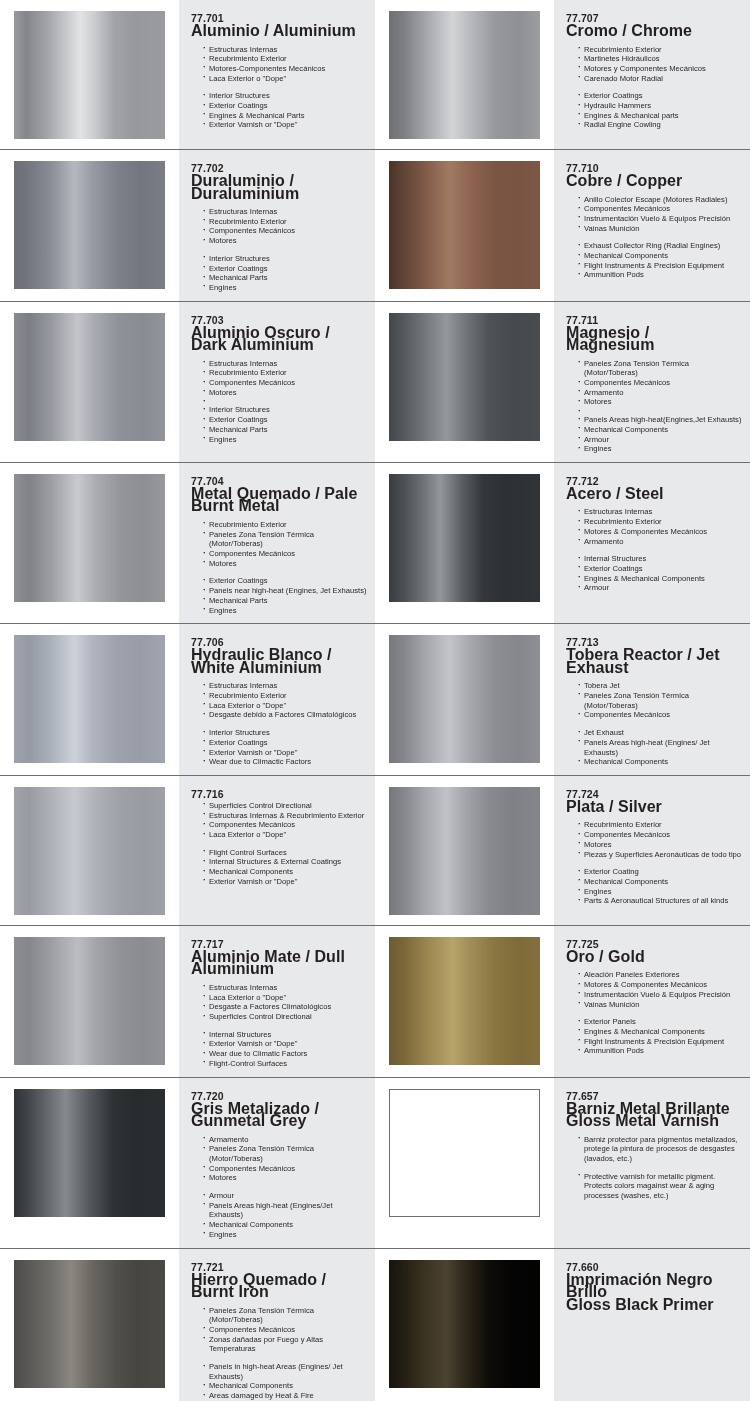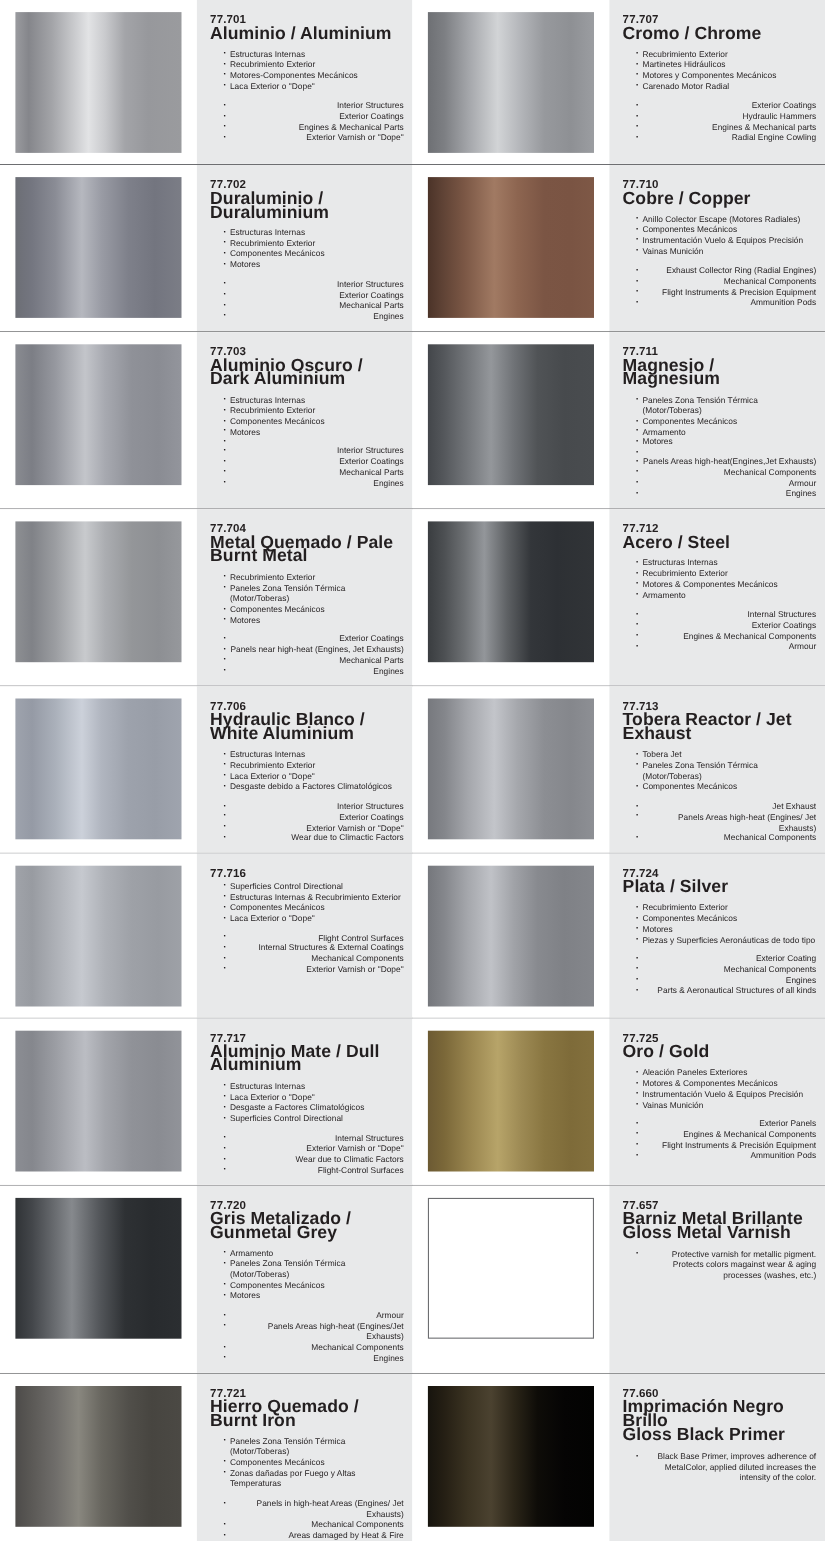--- a/index.html
+++ b/index.html
@@ -70,21 +70,21 @@
     line-height: 12.5px;
     margin-bottom: 7px;
     letter-spacing: 0.05px;
   }
   .name .ln { display: block; }
   ul.blist {
     list-style: none;
     margin: 0 0 0 12px;
     padding: 0;
   }
-  ul.blist.second { margin-top: 8px; text-align: right; }
+  ul.blist.second { margin-top: 8px; }
   ul.blist li {
     font-size: 7.6px;
     line-height: 9.7px;
     padding-left: 6px;
     position: relative;
     letter-spacing: 0.02px;
   }
   ul.blist li:before {
     content: "\00B7";
     position: absolute;
@@ -459,20 +459,23 @@
       <div class="cell">
         <div class="swatch-wrap">
           <div class="swatch bordered" style="background: rgb(255, 255, 255); height: 128px;"></div>
         </div>
         <div class="info">
           <div class="code">77.657</div>
           <div class="name">
             <span class="ln">Barniz Metal Brillante</span>
             <span class="ln">Gloss Metal Varnish</span>
           </div>
+          <ul class="blist">
+            <li>Barniz protector para pigmentos metalizados, protege la pintura de procesos de desgastes (lavados, etc.)</li>
+          </ul>
           <ul class="blist second">
             <li>Protective varnish for metallic pigment. Protects colors magainst wear &amp; aging processes (washes, etc.)</li>
           </ul>
         </div>
       </div>
     </div>
     <div class="row">
       <div class="cell">
         <div class="swatch-wrap">
           <div class="swatch" style="background: linear-gradient(to right, rgb(77, 75, 73) 0%, rgb(91, 89, 86) 10%, rgb(111, 109, 106) 24%, rgb(137, 135, 127) 38%, rgb(104, 102, 95) 52%, rgb(81, 79, 74) 68%, rgb(71, 69, 64) 82%, rgb(75, 73, 68) 100%); height: 128px;"></div>
@@ -497,23 +500,20 @@
       <div class="cell">
         <div class="swatch-wrap">
           <div class="swatch" style="background: linear-gradient(to right, rgb(23, 20, 14) 0%, rgb(37, 31, 20) 10%, rgb(59, 51, 34) 24%, rgb(75, 66, 48) 38%, rgb(43, 37, 24) 52%, rgb(14, 12, 8) 66%, rgb(5, 4, 4) 82%, rgb(3, 3, 2) 100%); height: 128px;"></div>
         </div>
         <div class="info">
           <div class="code">77.660</div>
           <div class="name">
             <span class="ln">Imprimación Negro Brillo</span>
             <span class="ln">Gloss Black Primer</span>
           </div>
-          <ul class="blist second">
-            <li>Black Base Primer, improves adherence of MetalColor, applied diluted increases the intensity of the color.</li>
-          </ul>
         </div>
       </div>
     </div>
     <div class="row last">
       <div class="cell">
         <div class="swatch-wrap">
           <div class="swatch" style="background: linear-gradient(to right, rgb(85, 83, 74) 0%, rgb(98, 95, 84) 10%, rgb(119, 116, 106) 24%, rgb(141, 138, 127) 38%, rgb(107, 104, 96) 52%, rgb(82, 79, 72) 68%, rgb(74, 71, 64) 82%, rgb(78, 75, 68) 100%); height: 128px;"></div>
         </div>
         <div class="info">
           <div class="code">77.723</div>

